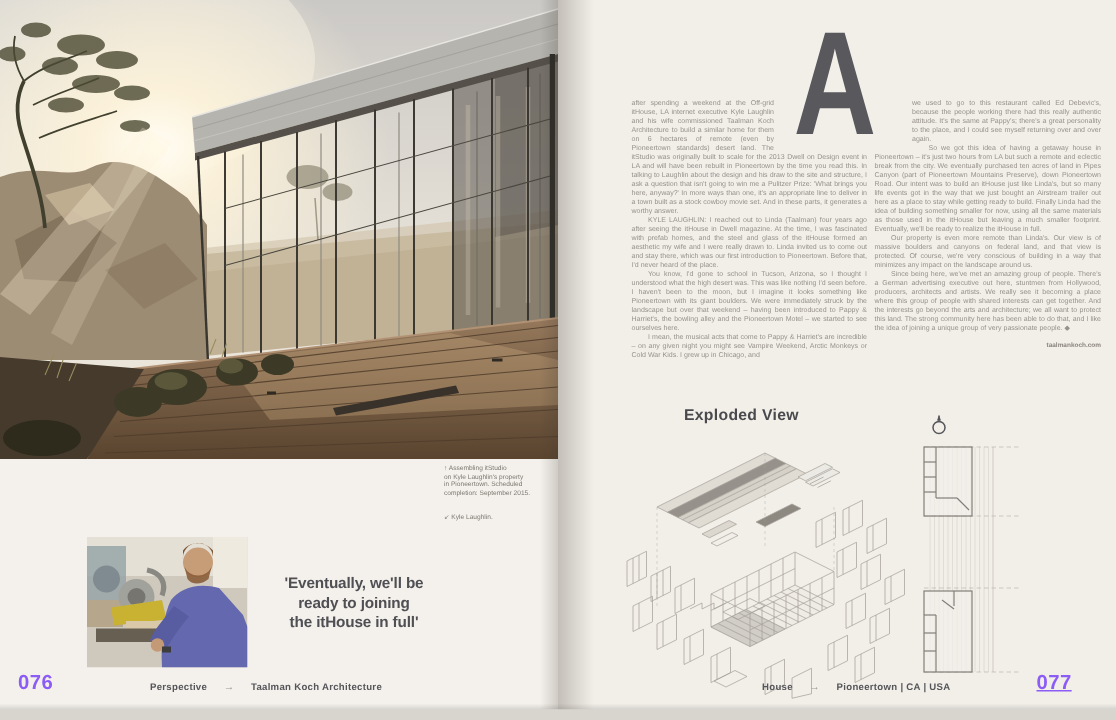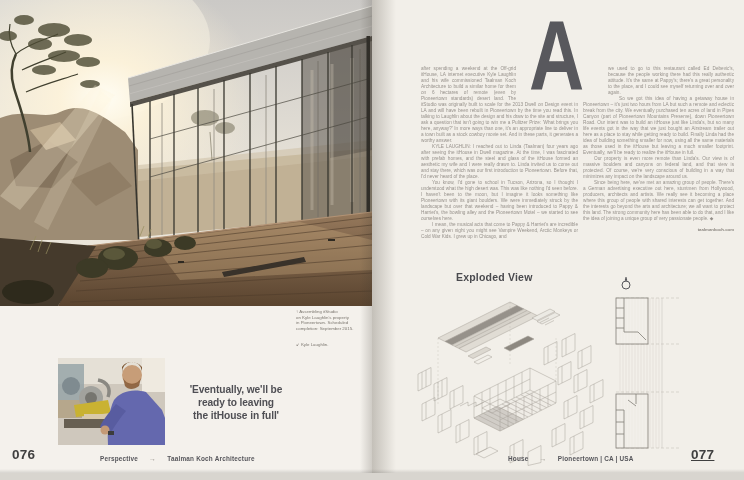--- a/index.html
+++ b/index.html
@@ -13,21 +13,21 @@
   .kyle-photo { position:absolute; left:58px; top:358px; }
 
   .cap { position:absolute; left:296px; width:78px; font-size:4.4px; line-height:5.6px;
          color:#7c7770; white-space:pre-line; }
   .cap1 { top:309px; } .cap2 { top:342px; }
 
   .pullquote { position:absolute; left:166px; top:384px; width:140px; text-align:center;
                font-weight:bold; font-size:10.2px; line-height:12.8px; color:#4f4f54;
                white-space:pre-line; letter-spacing:-0.1px; }
 
-  .pageno { position:absolute; font-size:13.5px; font-weight:bold; color:#404040; letter-spacing:.3px; }
+  .pageno { position:absolute; font-size:13.5px; font-weight:bold; color:#8b5cf6; letter-spacing:.3px; }
   .pageno-left  { left:12px;  top:447px; }
   .pageno-right { left:319px; top:447px;text-decoration:underline; }
 
   .footer { position:absolute; top:455px; display:flex; align-items:center;
             font-size:6.4px; font-weight:bold; color:#55555a; letter-spacing:.2px; }
   .footer .farrow { color:#9b968f; margin:0 11px; font-weight:normal; font-size:7px; }
   .footer-left  { left:100px; }
   .footer-right { left:136px; }
 
   .dropcap { position:absolute; left:529px; top:6px; font-size:98px; line-height:1;
@@ -218,21 +218,21 @@
         <path d="M58,46 C50,56 44,63 42,69 L52,76 C57,67 63,59 68,53 Z" fill="#585ca0"></path>
         <circle cx="47" cy="72" r="4.5" fill="#c49a76"></circle>
         <rect x="50" y="73" width="6" height="4" fill="#3c3c3c"></rect>
         <circle cx="74" cy="17" r="10" fill="#c79d78"></circle>
         <path d="M64,15 A10,10 0 0 1 84,13 L84,9 C78,2 68,3 64,9 Z" fill="#7c5633"></path>
         <path d="M65,20 A10,10 0 0 0 83,20 L81,28 C76,32 70,32 67,28 Z" fill="#8a5d38" opacity=".9"></path>
       </g>
     </svg>
 
     <div class="pullquote">'Eventually, we'll be
-ready to leaving
+ready to joining
 the itHouse in full'</div>
 
     <div class="pageno pageno-left">076</div>
     <div class="footer footer-left">
       <span>Perspective</span>
       <span class="farrow">→</span>
       <span>Taalman Koch Architecture</span>
     </div>
   </div>
 

